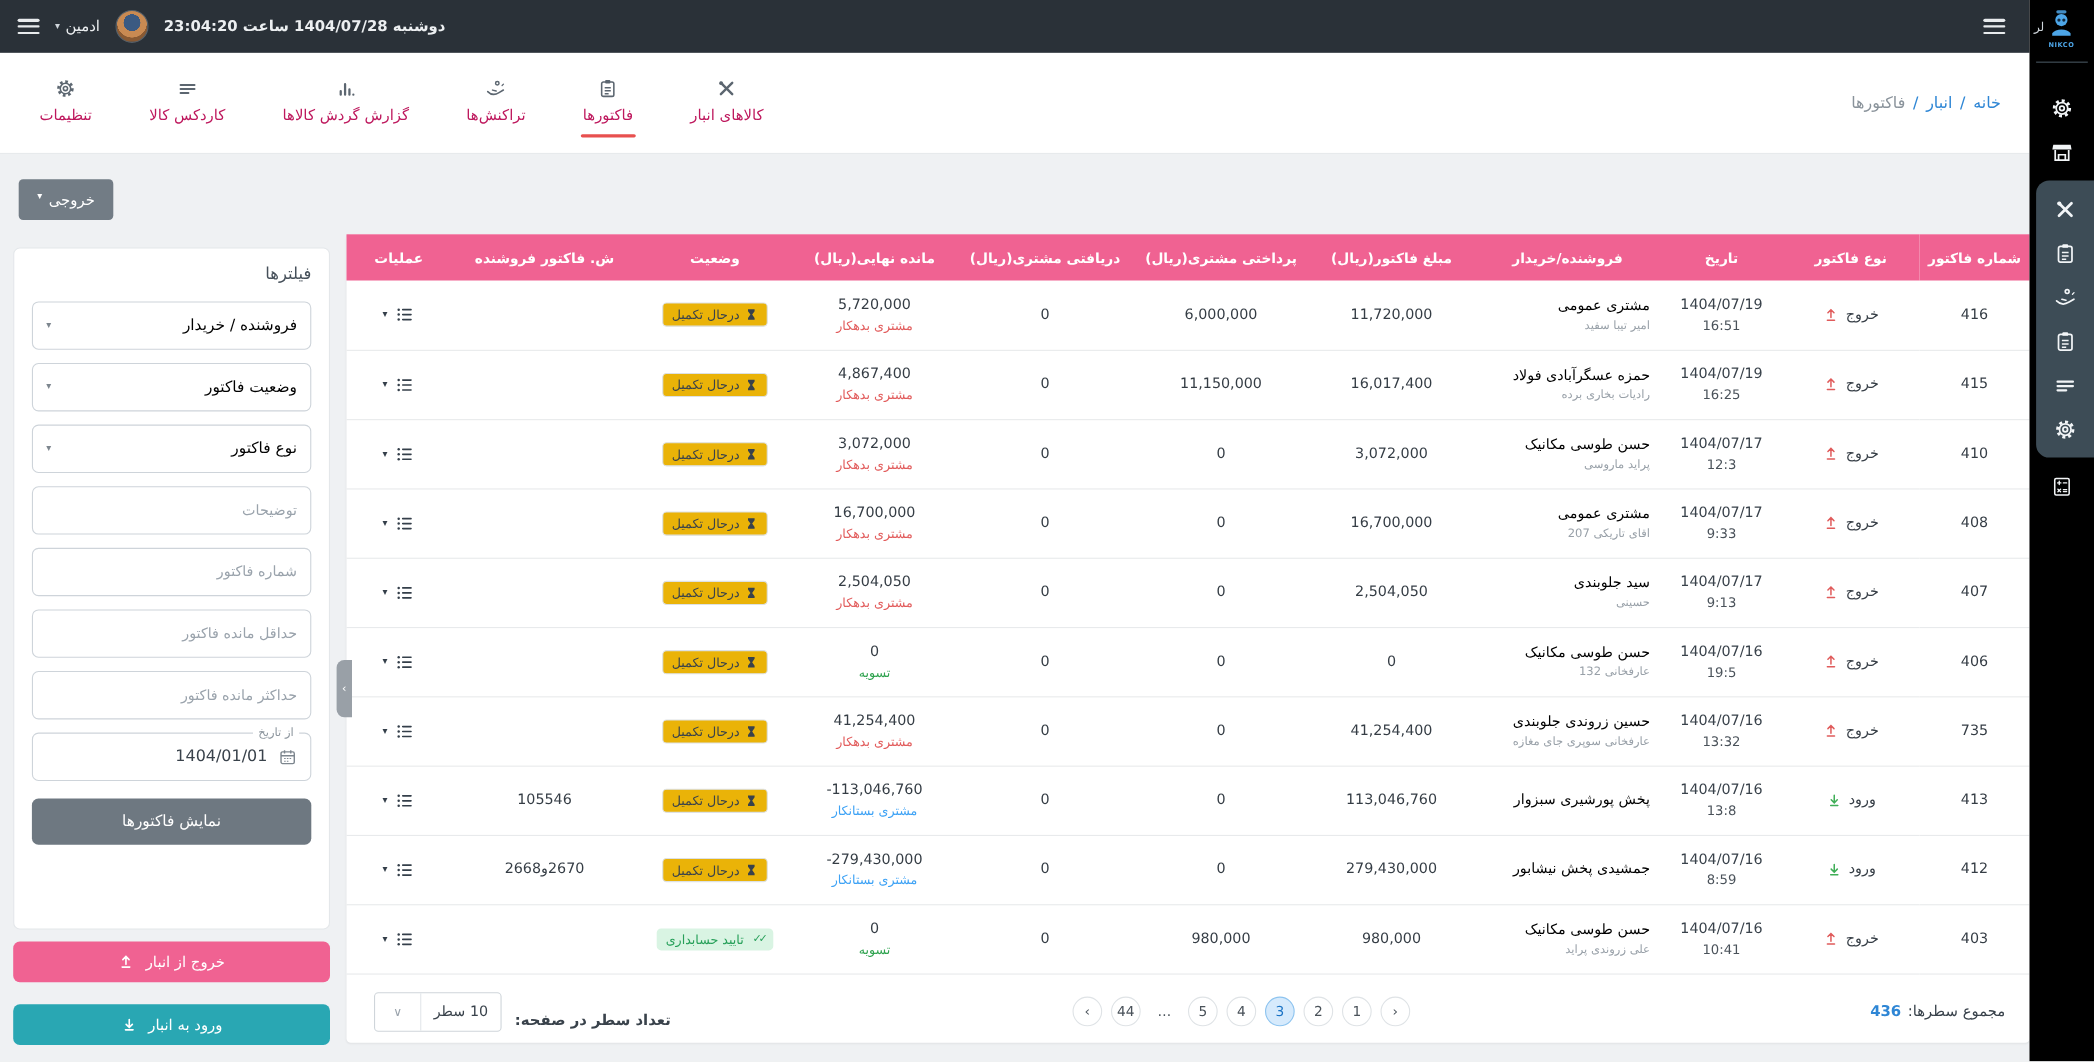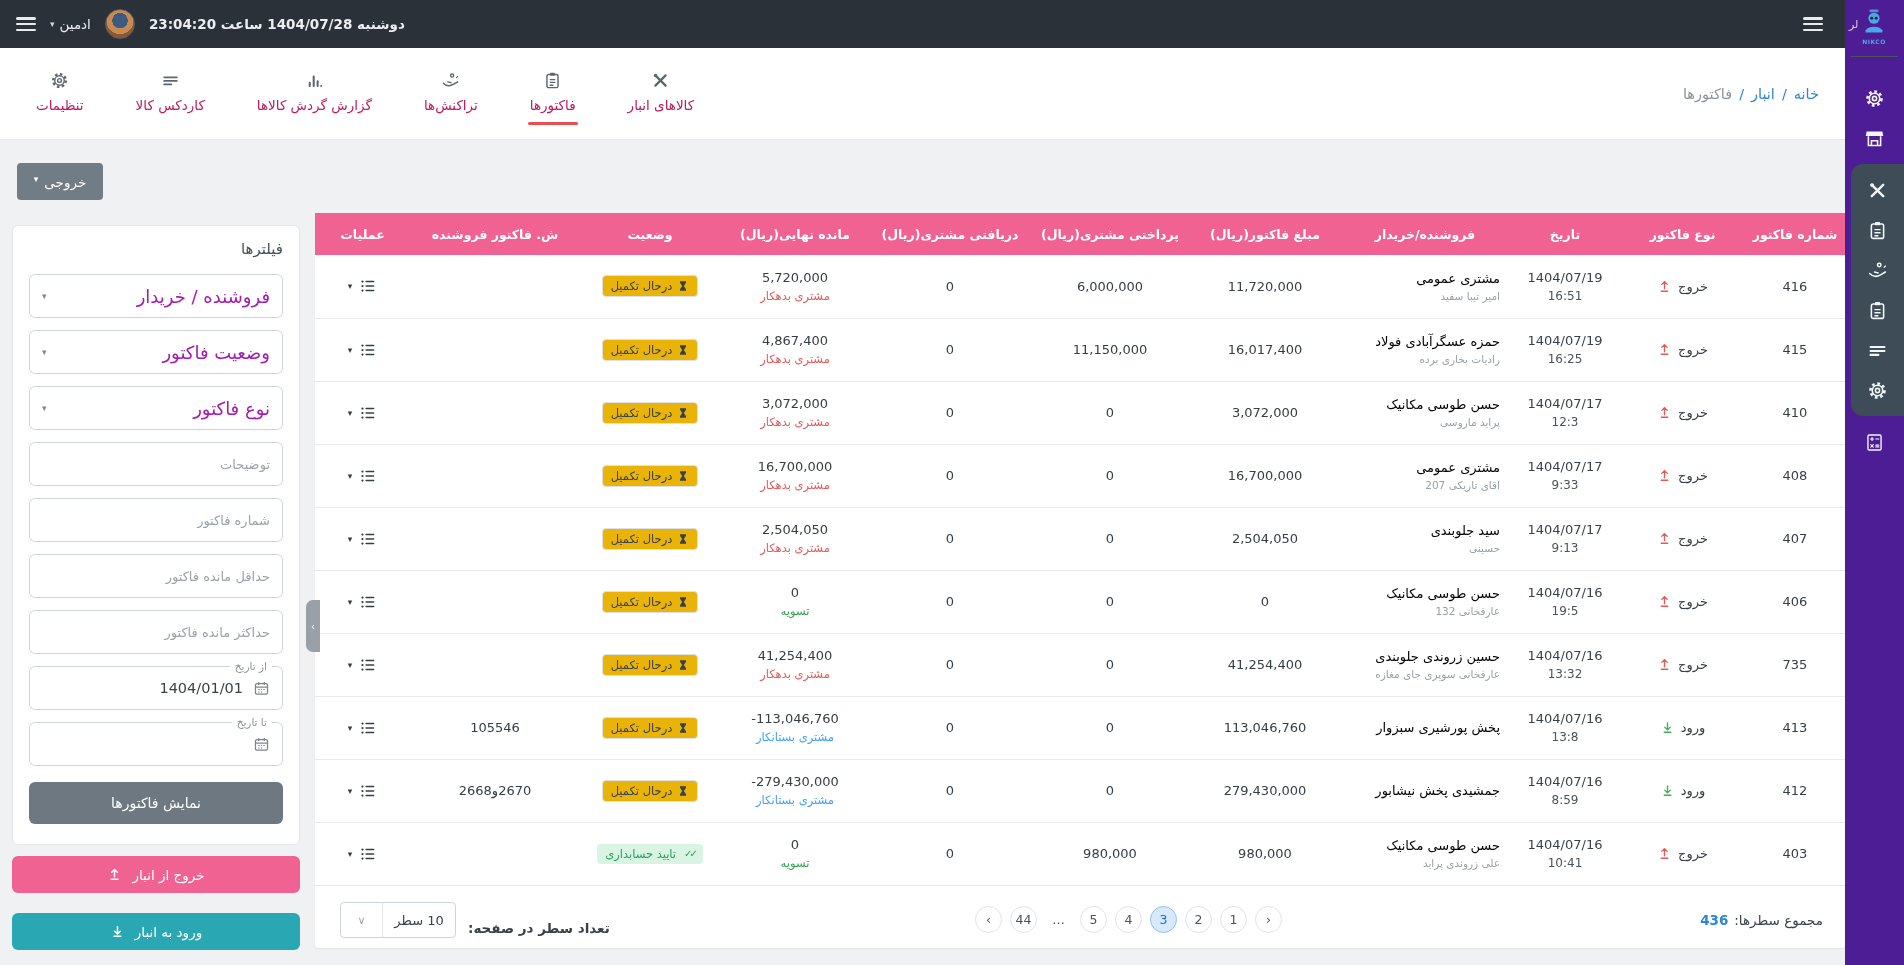--- a/index.html
+++ b/index.html
@@ -1,20 +1,20 @@
 <!DOCTYPE html>
 <html lang="fa"><head>
 <meta charset="utf-8">
 <style>
   * { margin:0; padding:0; box-sizing:border-box; }
   body { font-family:"DejaVu Sans","Liberation Sans",sans-serif; background:#dfe3e6; }
   .app { position:relative; width:1904px; height:965px; background:#eff1f3; overflow:hidden; }
 
   
-  .side { position:absolute; top:0; right:0; width:59px; height:965px; background:#4c1d95; z-index:30; }
+  .side { position:absolute; top:0; right:0; width:59px; height:965px; background:#000000; z-index:30; }
   .side .logo { position:absolute; top:8px; right:8px; width:44px; text-align:center; }
   .side .logo svg { width:26px; height:26px; }
   .side .logo .lg-txt { display:block; font-size:6px; color:#4da6e8; font-weight:bold; letter-spacing:.5px; }
   .side .app-txt { position:absolute; top:18px; left:4px; color:#cfd6db; font-size:11px; }
   .side hr { position:absolute; top:56px; left:6px; width:47px; border:none; border-top:1px solid #46545e; }
   .icon-stack { position:absolute; top:72px; left:0; width:59px; display:flex; flex-direction:column; }
   .icon-group { display:flex; flex-direction:column; align-items:center; padding:6px 0; }
   .icon-group.active { background:#3d4c56; border-radius:12px 0 0 12px; margin-left:6px; }
   .side-ic { width:38px; height:40px; display:flex; align-items:center; justify-content:center; color:#f2f5f7; cursor:pointer; }
   .side-ic svg { width:21px; height:21px; }
@@ -44,21 +44,21 @@
   .crumb-sep { color:#2e86d5; }
 
   
   .export-btn { position:absolute; top:163px; left:17px; width:86px; height:37px; background:#727c85; color:#fff; border:none; border-radius:4px; font-size:13.5px; font-family:inherit; cursor:pointer; direction:rtl; display:flex; align-items:center; justify-content:center; gap:6px; }
   .export-btn .caret { font-size:9px; margin-top:-6px; }
 
   
   .filter-card { position:absolute; top:225px; left:12px; width:288px; height:620px; background:#fff; border:1px solid #e4e7ea; border-radius:6px; padding:14px 16px; direction:rtl; }
   .filter-title { font-size:15px; color:#46505a; margin-bottom:16px; }
   .f-field { position:relative; width:100%; height:44px; border:1px solid #ced4da; border-radius:6px; margin-bottom:12px; background:#fff; display:flex; align-items:center; padding:0 12px; cursor:pointer; }
-  .f-field .ph { color:#a21caf; font-size:18px; flex:1; text-align:right; }
+  .f-field .ph { color:#000000; font-size:14px; flex:1; text-align:right; }
   .f-field .sel-caret { color:#7d868e; font-size:9px; margin-right:auto; }
   .f-field input { border:none; outline:none; width:100%; font-family:inherit; font-size:13px; direction:rtl; color:#39424b; background:transparent; }
   .f-field input::placeholder { color:#9aa3ac; }
   .f-date .flabel { position:absolute; top:-7px; right:10px; background:#fff; padding:0 5px; font-size:10.5px; color:#8d969e; }
   .f-date .cal { color:#7d868e; margin-left:10px; display:flex; }
   .f-date .cal svg { width:17px; height:17px; }
   .f-date .dval { font-size:14.5px; color:#39424b; direction:ltr; }
   .show-btn { width:100%; height:42px; background:#6e7881; color:#fff; border:none; border-radius:6px; font-size:14px; font-family:inherit; cursor:pointer; margin-top:4px; }
   .big-btn { position:absolute; left:12px; width:288px; height:37px; border:none; border-radius:6px; color:#fff; font-size:13.5px; font-family:inherit; cursor:pointer; display:flex; align-items:center; justify-content:center; gap:10px; direction:rtl; }
   .big-btn svg { width:15px; height:15px; }
@@ -335,31 +335,20 @@
       <span class="cal">
           <svg viewBox="0 0 24 24" fill="none" stroke="currentColor" stroke-width="1.8">
             <rect x="3.5" y="5" width="17" height="15" rx="2"></rect>
             <path d="M8 2.8V7M16 2.8V7M3.5 10h17"></path>
             <path d="M7.5 13.5h2M11 13.5h2M14.5 13.5h2M7.5 17h2M11 17h2" stroke-width="1.5"></path>
           </svg>
         </span>
       <span class="dval">1404/01/01</span>
     </div>
 
-    <div class="f-field f-date">
-      <span class="flabel">تا تاریخ</span>
-      <span class="cal">
-          <svg viewBox="0 0 24 24" fill="none" stroke="currentColor" stroke-width="1.8">
-            <rect x="3.5" y="5" width="17" height="15" rx="2"></rect>
-            <path d="M8 2.8V7M16 2.8V7M3.5 10h17"></path>
-            <path d="M7.5 13.5h2M11 13.5h2M14.5 13.5h2M7.5 17h2M11 17h2" stroke-width="1.5"></path>
-          </svg>
-        </span>
-      <span class="dval"></span>
-    </div>
 
     <button class="show-btn">نمایش فاکتورها</button>
   </aside>
 
   <button class="big-btn btn-exit">
     <span>خروج از انبار</span>
     <svg viewBox="0 0 24 24" fill="none" stroke="#fff" stroke-width="2.4" stroke-linecap="round">
         <path d="M12 15.5V4.5M7.5 8.5l4.5-4.5 4.5 4.5"></path>
         <path d="M6.5 19.5h11"></path>
       </svg>

